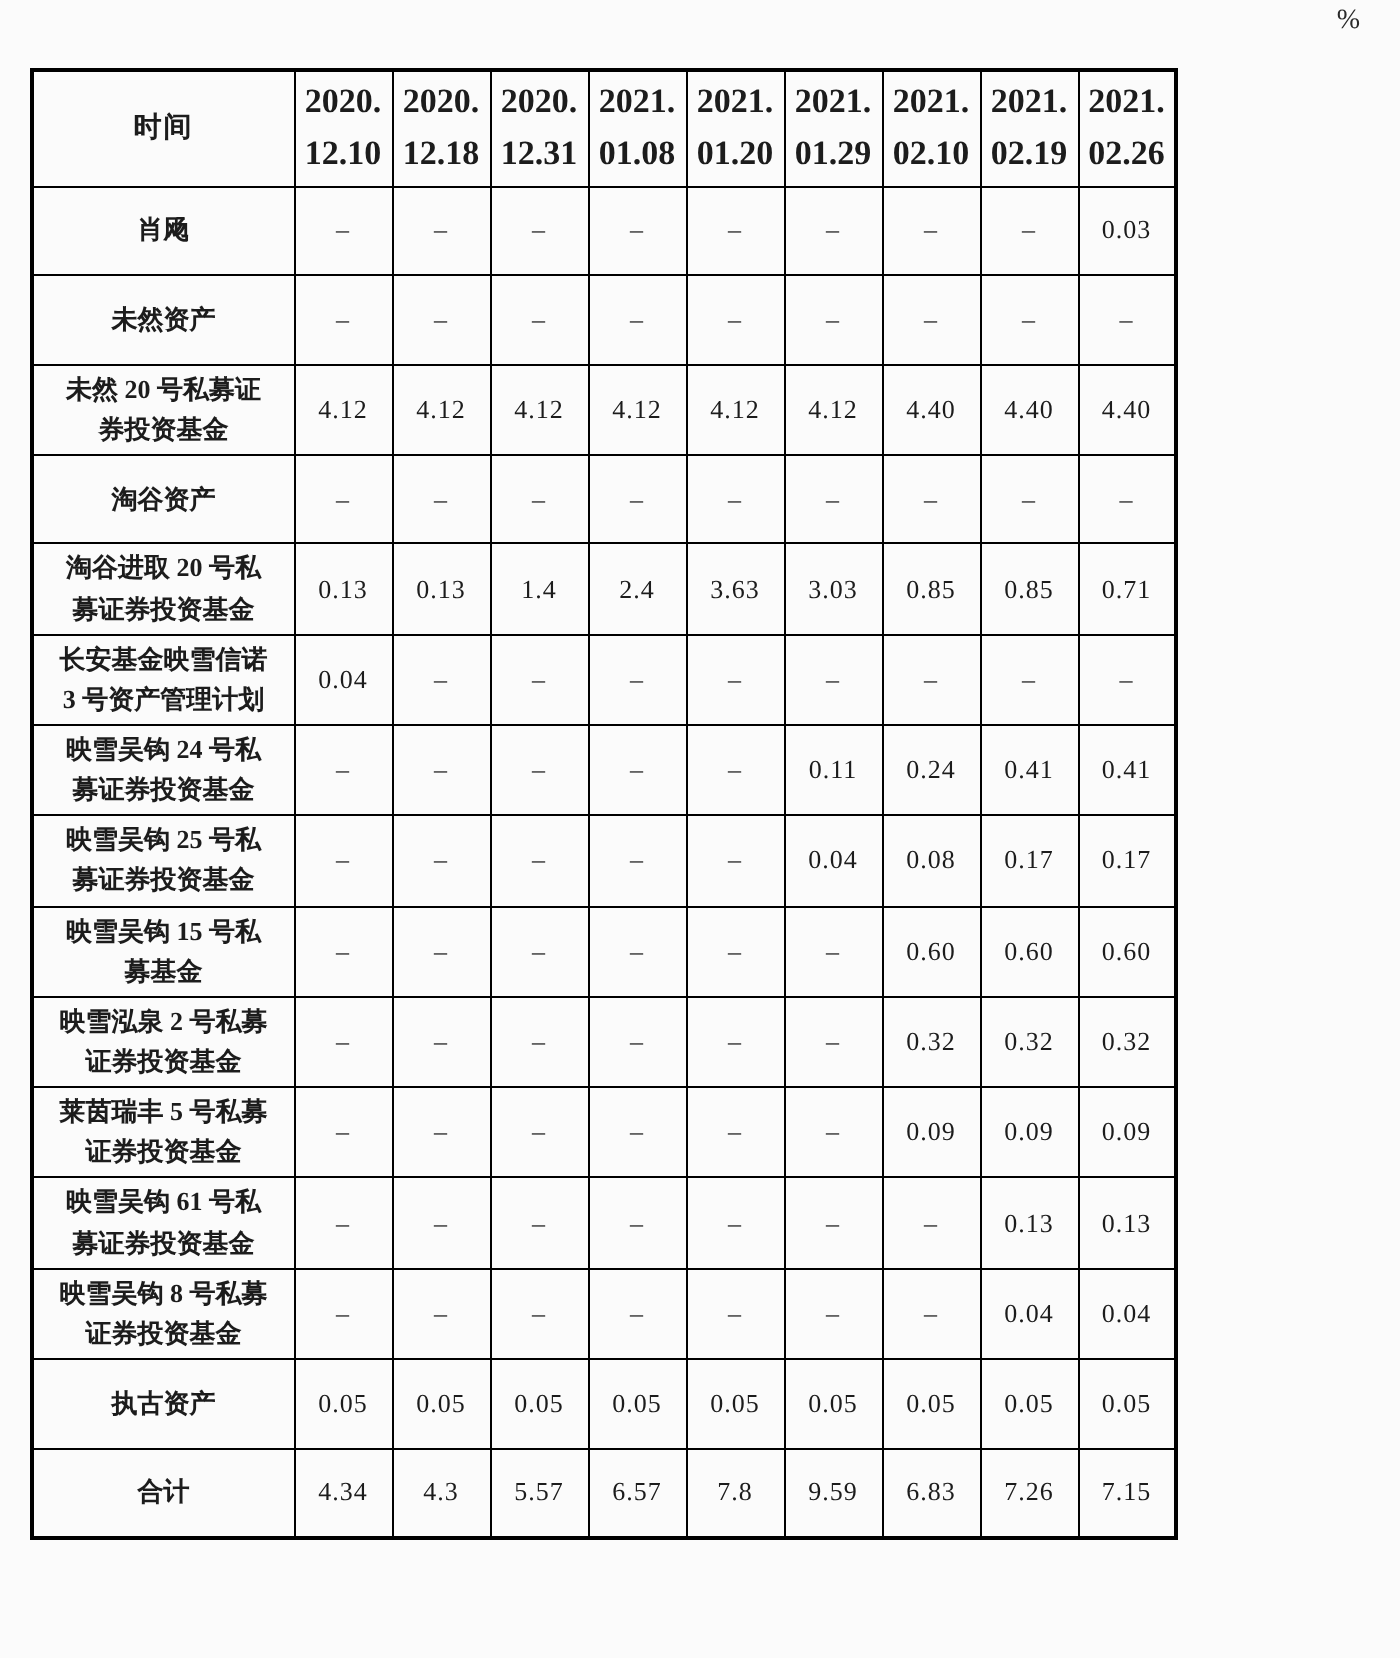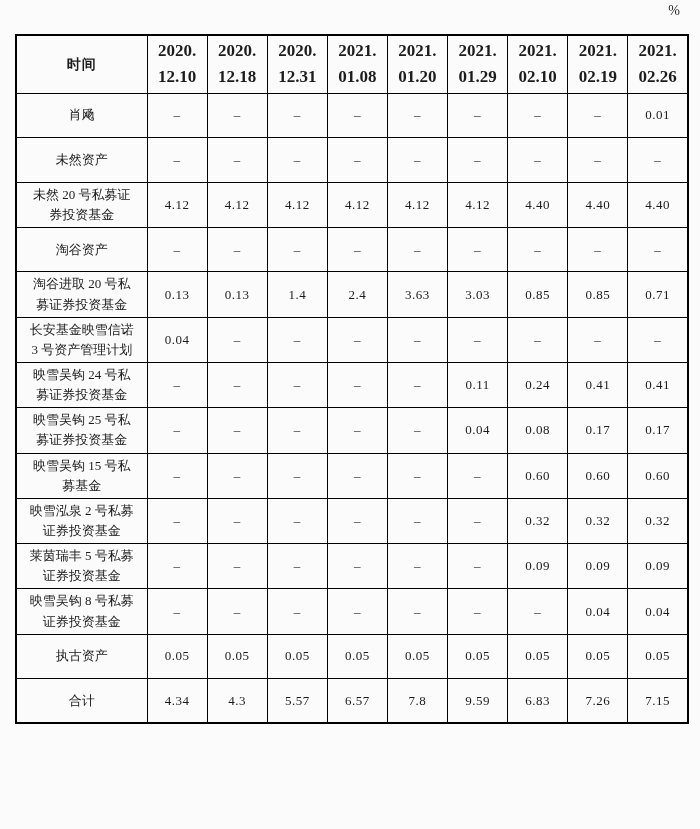--- a/index.html
+++ b/index.html
@@ -18,21 +18,21 @@
     position: absolute;
     top: 3px;
     right: 20px;
     font-size: 14px;
     color: #2a2a2a;
   }
   table.data-table {
     position: absolute;
     left: 15px;
     top: 34px;
-    width: 674px;
+    width: 574px;
     border-collapse: collapse;
     table-layout: fixed;
     border: 2.5px solid #000;
     background: transparent;
   }
   .data-table th, .data-table td {
     border: 1px solid #000;
     text-align: center;
     vertical-align: middle;
     font-size: 13px;
@@ -49,20 +49,21 @@
   }
   .data-table thead th.corner {
     font-size: 14px;
     letter-spacing: 1px;
   }
   .data-table tbody tr {
     height: 44.5px;
   }
   .data-table tbody th.row-label {
     font-size: 13px;
+    font-weight: bold;
   }
   .data-table td.value-cell {
     font-size: 13px;
     letter-spacing: 0.5px;
   }
 </style>
 </head>
 <body>
 
 <div class="unit-label">%</div>
@@ -107,21 +108,21 @@
       <tr>
         <th class="row-label">肖飏</th>
         <td class="value-cell">–</td>
         <td class="value-cell">–</td>
         <td class="value-cell">–</td>
         <td class="value-cell">–</td>
         <td class="value-cell">–</td>
         <td class="value-cell">–</td>
         <td class="value-cell">–</td>
         <td class="value-cell">–</td>
-        <td class="value-cell">0.01</td>
+        <td class="value-cell">0.03</td>
       </tr>
       <tr>
         <th class="row-label">未然资产</th>
         <td class="value-cell">–</td>
         <td class="value-cell">–</td>
         <td class="value-cell">–</td>
         <td class="value-cell">–</td>
         <td class="value-cell">–</td>
         <td class="value-cell">–</td>
         <td class="value-cell">–</td>
@@ -238,20 +239,33 @@
         <td class="value-cell">–</td>
         <td class="value-cell">–</td>
         <td class="value-cell">–</td>
         <td class="value-cell">–</td>
         <td class="value-cell">–</td>
         <td class="value-cell">0.09</td>
         <td class="value-cell">0.09</td>
         <td class="value-cell">0.09</td>
       </tr>
       <tr>
+        <th class="row-label">映雪吴钩 61 号私
+募证券投资基金</th>
+        <td class="value-cell">–</td>
+        <td class="value-cell">–</td>
+        <td class="value-cell">–</td>
+        <td class="value-cell">–</td>
+        <td class="value-cell">–</td>
+        <td class="value-cell">–</td>
+        <td class="value-cell">–</td>
+        <td class="value-cell">0.13</td>
+        <td class="value-cell">0.13</td>
+      </tr>
+      <tr>
         <th class="row-label">映雪吴钩 8 号私募
 证券投资基金</th>
         <td class="value-cell">–</td>
         <td class="value-cell">–</td>
         <td class="value-cell">–</td>
         <td class="value-cell">–</td>
         <td class="value-cell">–</td>
         <td class="value-cell">–</td>
         <td class="value-cell">–</td>
         <td class="value-cell">0.04</td>

